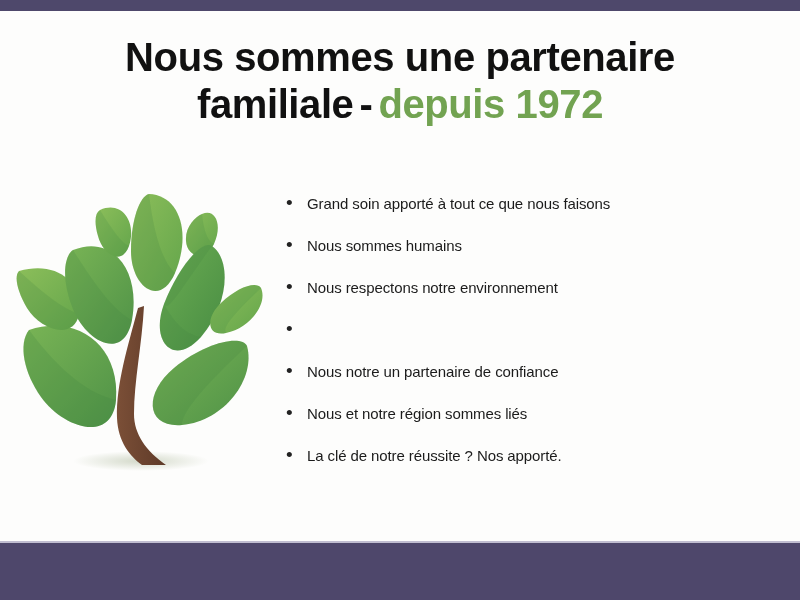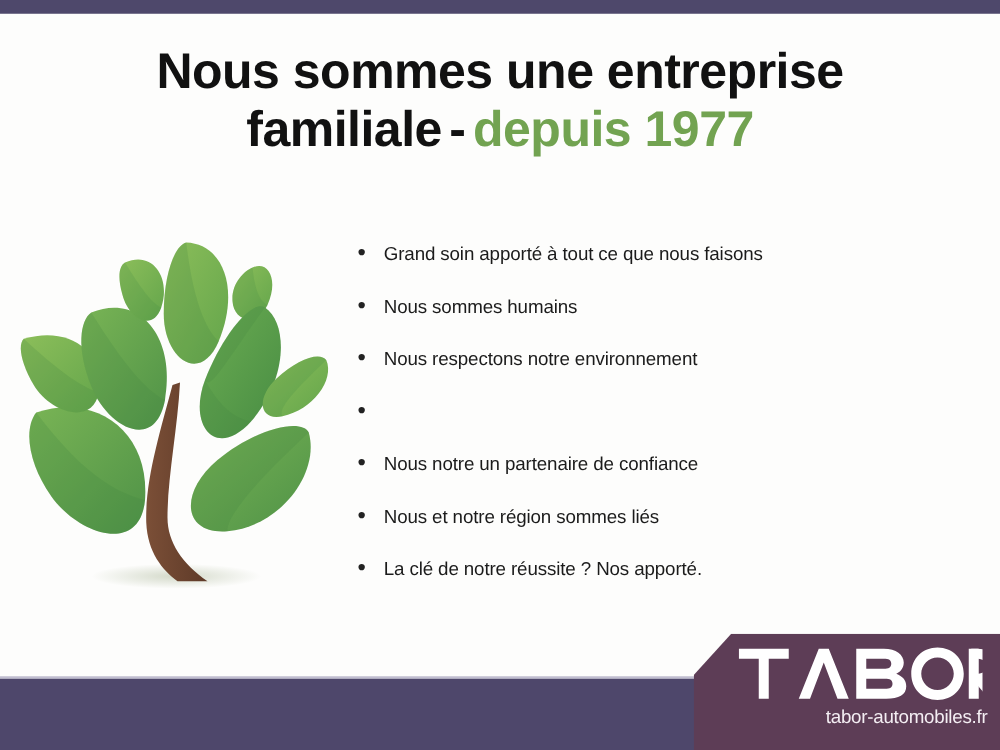--- a/index.html
+++ b/index.html
@@ -132,22 +132,22 @@
   }
 </style>
 </head>
 <body>
 
 <div id="slide">
 
   <div id="top-bar"></div>
 
   <div id="title-block">
-    <div class="title-line">Nous sommes une entreprise</div>
-    <div class="title-line"><span>familiale</span><span class="title-dash">-</span><span class="title-accent">depuis 1977</span></div>
+    <div class="title-line">Nous sommes une partenaire</div>
+    <div class="title-line"><span>familiale</span><span class="title-dash">-</span><span class="title-accent">depuis 1972</span></div>
   </div>
 
   <div id="tree-illustration">
     <svg viewBox="0 0 252 302" width="252" height="302">
       <defs>
         <linearGradient id="lfA" x1="0" y1="0" x2="1" y2="1">
           <stop offset="0" stop-color="#8cbe5a"></stop>
             <stop offset="1" stop-color="#63a54b"></stop>
         </linearGradient>
         <linearGradient id="lfB" x1="0" y1="0" x2="1" y2="1">
@@ -246,42 +246,14 @@
     </div>
     <div class="bullet-row">
       <span class="bullet-dot">•</span>
       <span class="bullet-text">La clé de notre réussite ? Nos apporté.</span>
     </div>
   </div>
 
   <div id="bottom-bar-hairline"></div>
   <div id="bottom-bar"></div>
 
-  <div id="logo-panel">
-    <svg id="logo-panel-shape" viewBox="0 0 245 93" width="245" height="93" preserveAspectRatio="none">
-      <path d="M30 0 L245 0 L245 93 L0 93 L0 33 Z" fill="#5d3d56"></path>
-    </svg>
-
-    <svg id="logo-wordmark" viewBox="0 0 195 44">
-      <g fill="#ffffff">
-
-        <path d="M0 2 h40 v8 h-16 v32 h-8 v-32 h-16 z"></path>
-
-        <path d="M57 42 h-9 L64 2 h8 l16 40 h-9 L68 13 z"></path>
-
-        <path d="M94 2 h8 v40 h-8 z M102 2 h14 c10 0 16 5 16 11 c0 4 -2 7 -6 9
-                 c5 2 8 5 8 10 c0 7 -6 10 -16 10 h-16 v-8 h15 c4 0 6 -1 6 -4
-                 c0 -3 -2 -4 -6 -4 h-15 v-8 h14 c4 0 6 -1 6 -4 c0 -3 -2 -4 -6 -4 h-14 z"></path>
-
-        <path d="M159 1 c12 0 21 9 21 21 c0 12 -9 21 -21 21 c-12 0 -21 -9 -21 -21
-                 c0 -12 9 -21 21 -21 z m0 8 c-7 0 -13 6 -13 13 c0 7 6 13 13 13
-                 c7 0 13 -6 13 -13 c0 -7 -6 -13 -13 -13 z"></path>
-
-        <path d="M184 2 h8 v40 h-8 z M192 2 h-0 v8 h-0 z"></path>
-        <path d="M186 2 h5 c10 0 17 6 17 14 c0 6 -3 10 -9 13 l11 13 h-10 l-10 -12
-                 h-4 v-8 h4 c5 0 9 -2 9 -6 c0 -4 -4 -6 -9 -6 h-4 z"></path>
-      </g>
-    </svg>
-
-    <div id="logo-tagline">tabor-automobiles.fr</div>
-  </div>
 
 </div>
 
 </body></html>

